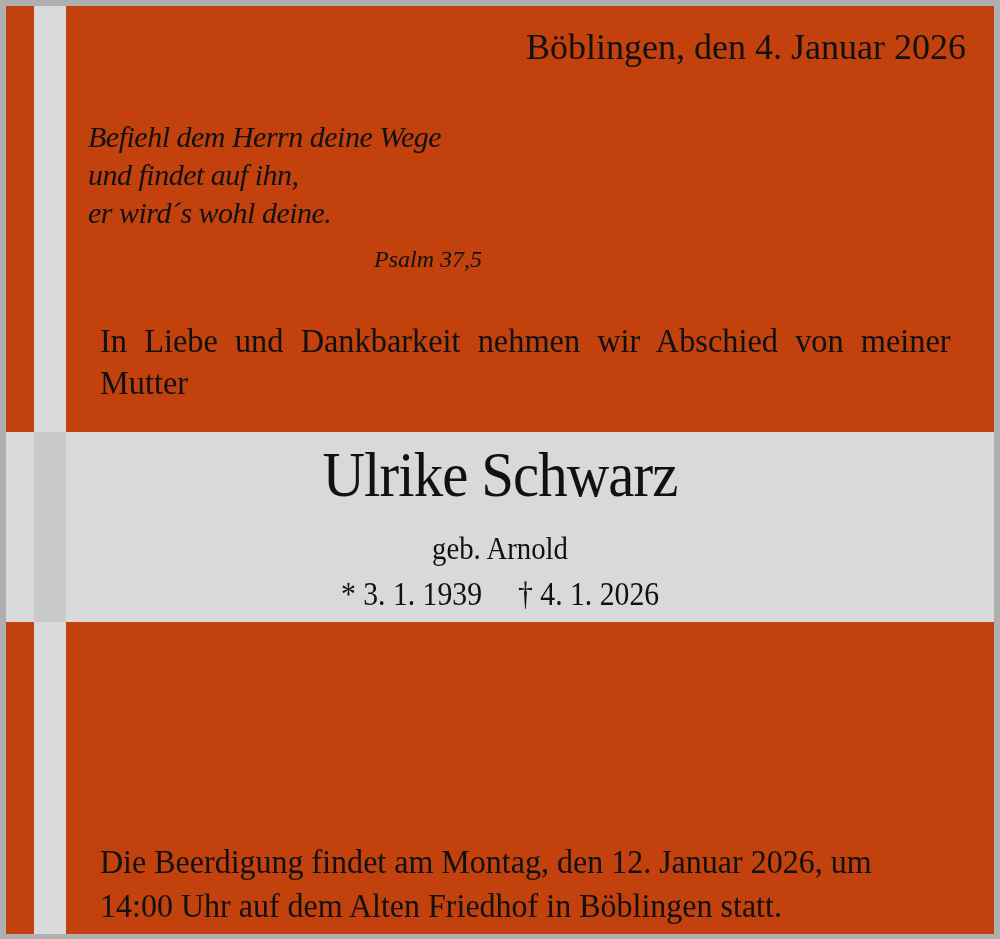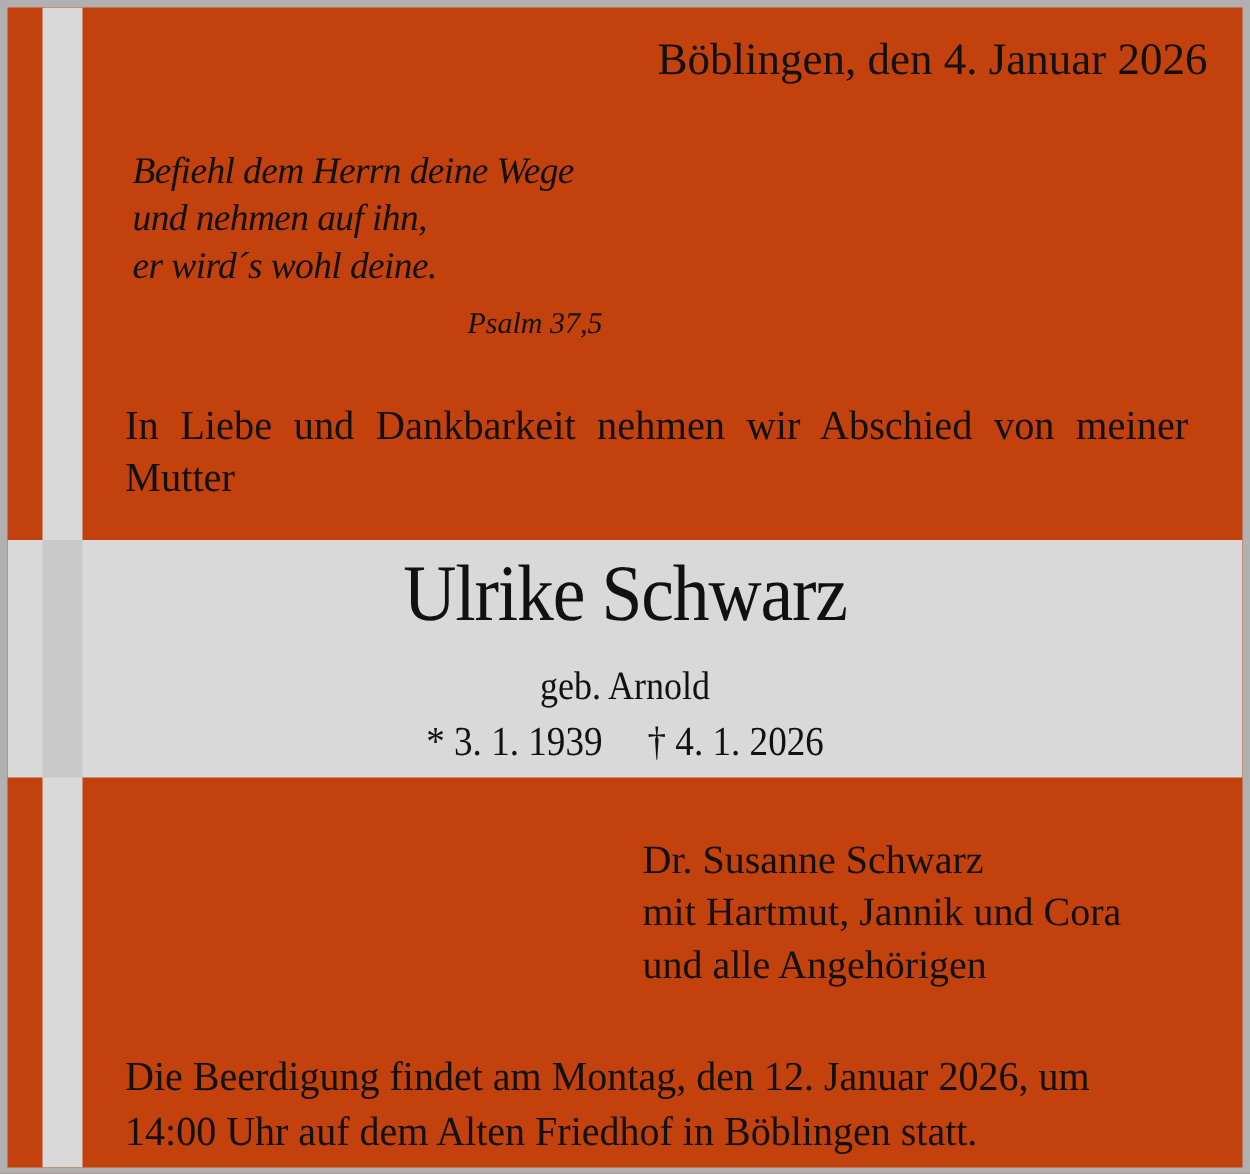--- a/index.html
+++ b/index.html
@@ -4,21 +4,21 @@
 <style>
   html, body { margin:0; padding:0; }
   body { width:1000px; height:939px; background:#b0b0b0; position:relative; overflow:hidden;
          font-family:"Liberation Serif","DejaVu Serif",serif; color:#111; }
   .page { position:absolute; left:6px; top:6px; width:988px; height:928px; background:#c2410c; overflow:hidden; }
   .vband { position:absolute; left:28px; top:0; width:32px; height:100%; background:#d9d9d9; }
   .hband { position:absolute; left:0; top:426px; width:100%; height:190px; background:#d9d9d9; }
   .hband-vband { position:absolute; left:28px; top:426px; width:32px; height:190px; background:#c9c9c9; }
   .abs { position:absolute; white-space:nowrap; }
   .date { right:28px; top:20px; font-size:36px; }
-  .verse { left:100px; top:112px; font-style:italic; font-size:30px; line-height:38px; letter-spacing:-0.5px; }
+  .verse { left:82px; top:112px; font-style:italic; font-size:30px; line-height:38px; letter-spacing:-0.5px; }
   .verse div { white-space:nowrap; }
   .psalm { left:368px; top:240px; font-style:italic; font-size:24px;text-align:right; }
   .intro { left:94px; top:314px; width:868px; font-size:33px; line-height:42px; white-space:normal; text-align:justify; text-align-last:left; transform:scaleX(0.98); transform-origin:left; }
   .name { left:0; width:100%; top:432px; text-align:center; font-size:64px; letter-spacing:-1px; transform:scaleX(0.92); }
   .birthname { left:0; width:100%; top:524px; text-align:center; font-size:32px; transform:scaleX(0.9); }
   .dates { left:0; width:100%; top:570px; text-align:center; font-size:33px; transform:scaleX(0.9); }
   .dates span + span { margin-left:40px; }
   .family { left:508px; top:660px; font-size:32px; line-height:42px; }
   .family div { white-space:nowrap; }
   .funeral { left:94px; top:834px; width:870px; font-size:33px; line-height:44px; white-space:normal; transform:scaleX(0.97); transform-origin:left; }
@@ -28,33 +28,28 @@
 
 <div class="page">
   <div class="vband"></div>
   <div class="hband"></div>
   <div class="hband-vband"></div>
 
   <div class="abs date">Böblingen, den 4. Januar 2026</div>
 
   <div class="abs verse">
     <div>Befiehl dem Herrn deine Wege</div>
-    <div>und nehmen auf  ihn,</div>
+    <div>und findet auf  ihn,</div>
     <div>er wird´s wohl deine.</div>
   </div>
   <div class="abs psalm">Psalm 37,5</div>
 
   <div class="abs intro">In Liebe und Dankbarkeit nehmen wir Abschied von meiner Mutter</div>
 
   <div class="abs name">Ulrike Schwarz</div>
   <div class="abs birthname">geb. Arnold</div>
   <div class="abs dates">
     <span>* 3. 1. 1939</span><span>† 4. 1. 2026</span>
   </div>
 
-  <div class="abs family">
-    <div>Dr. Susanne Schwarz</div>
-    <div>mit Hartmut, Jannik und Cora</div>
-    <div>und alle Angehörigen</div>
-  </div>
 
   <div class="abs funeral">Die Beerdigung findet am Montag, den 12. Januar 2026, um 14:00 Uhr auf dem Alten Friedhof in Böblingen statt.</div>
 </div>
 
 </body></html>

